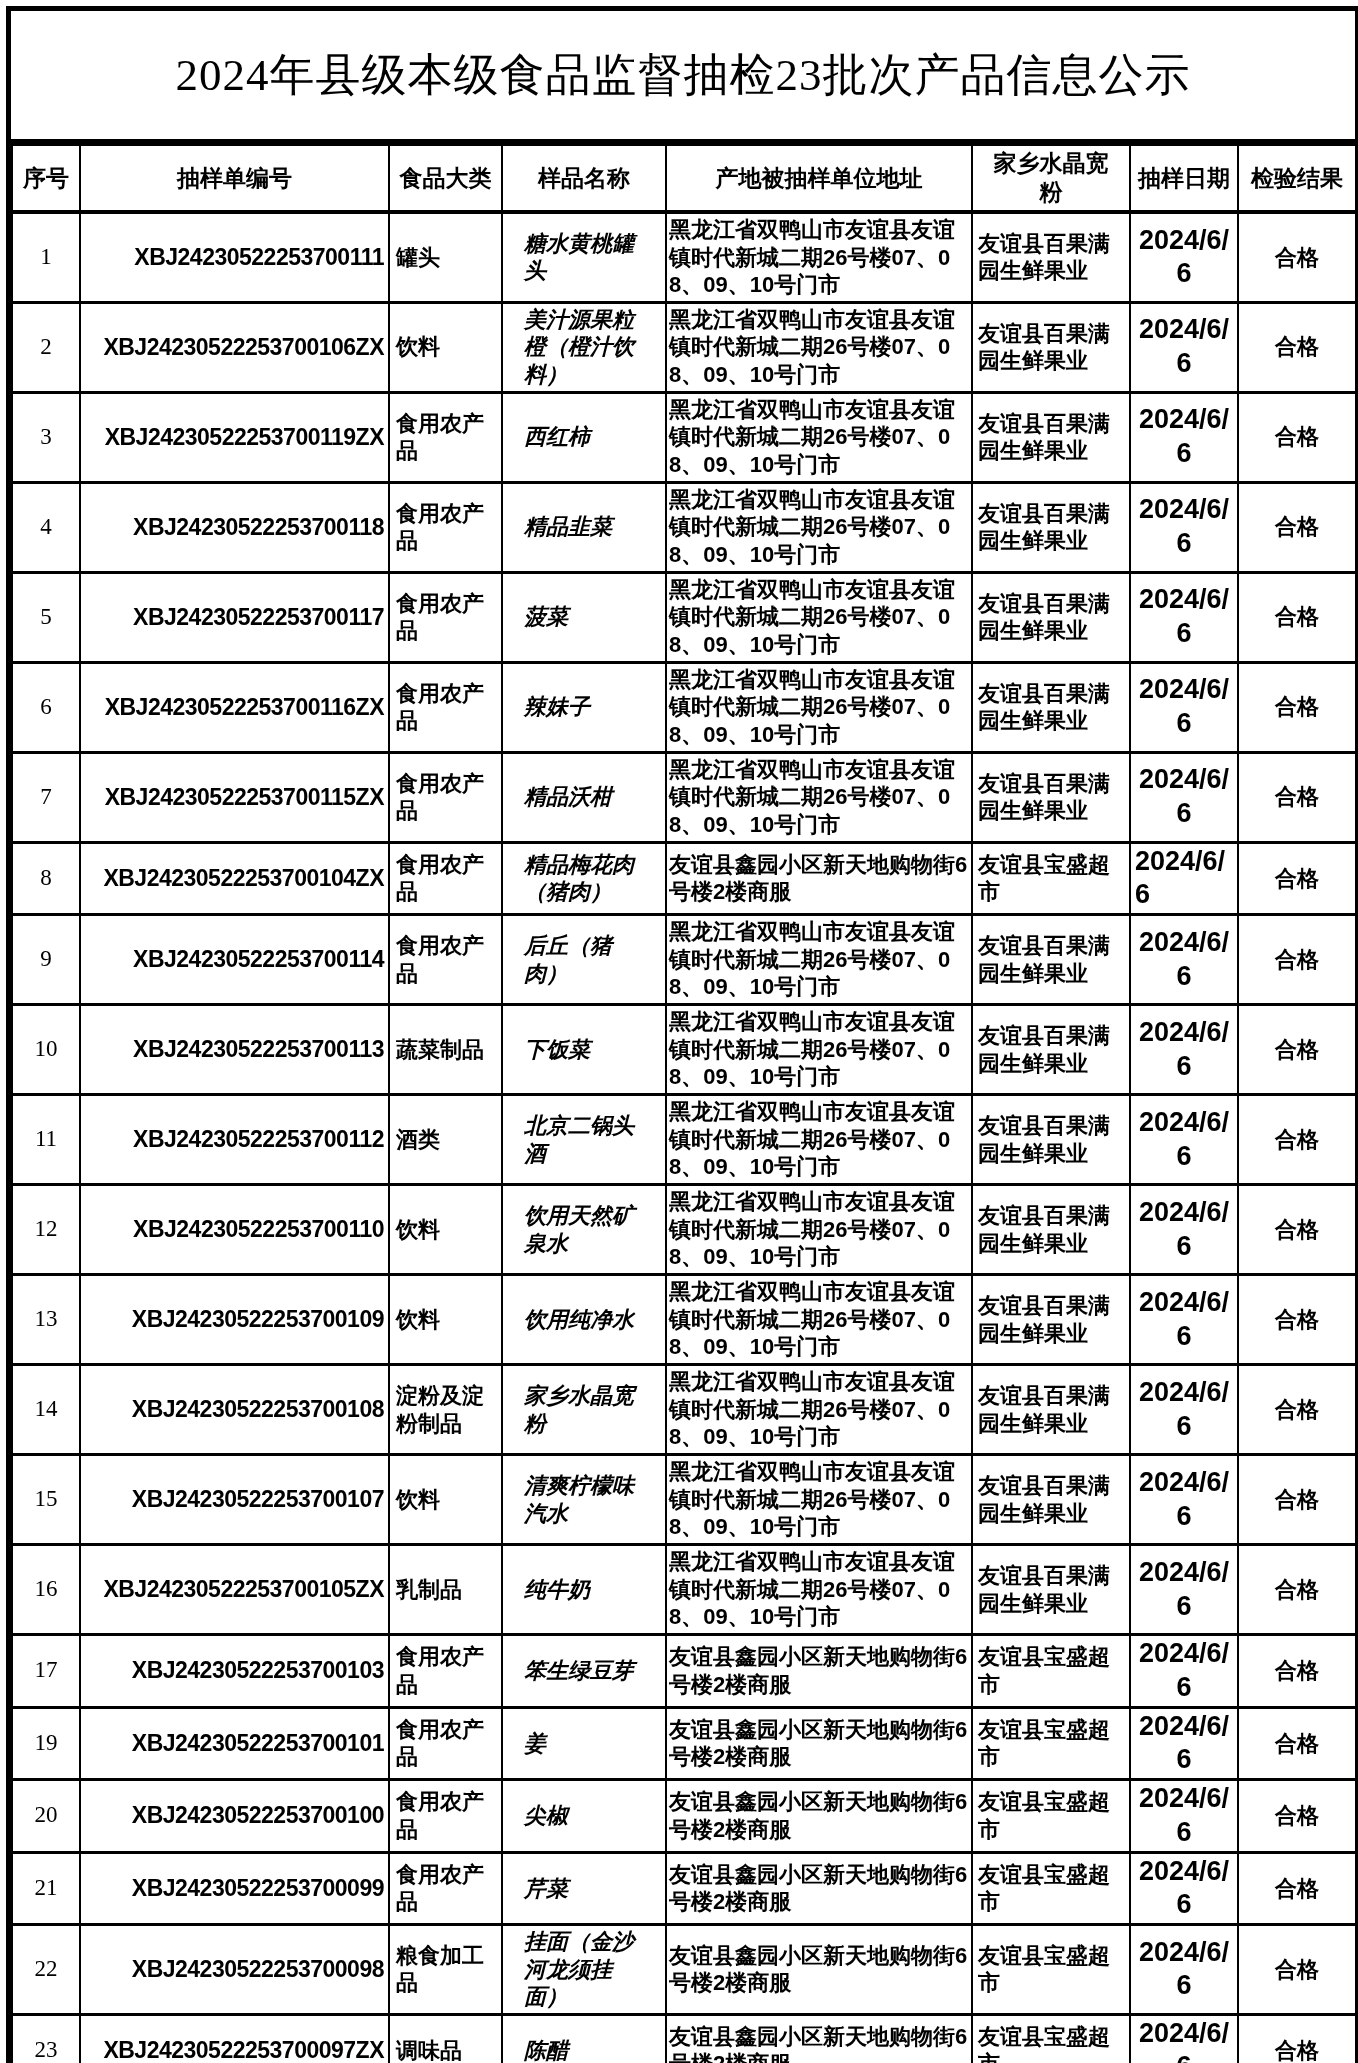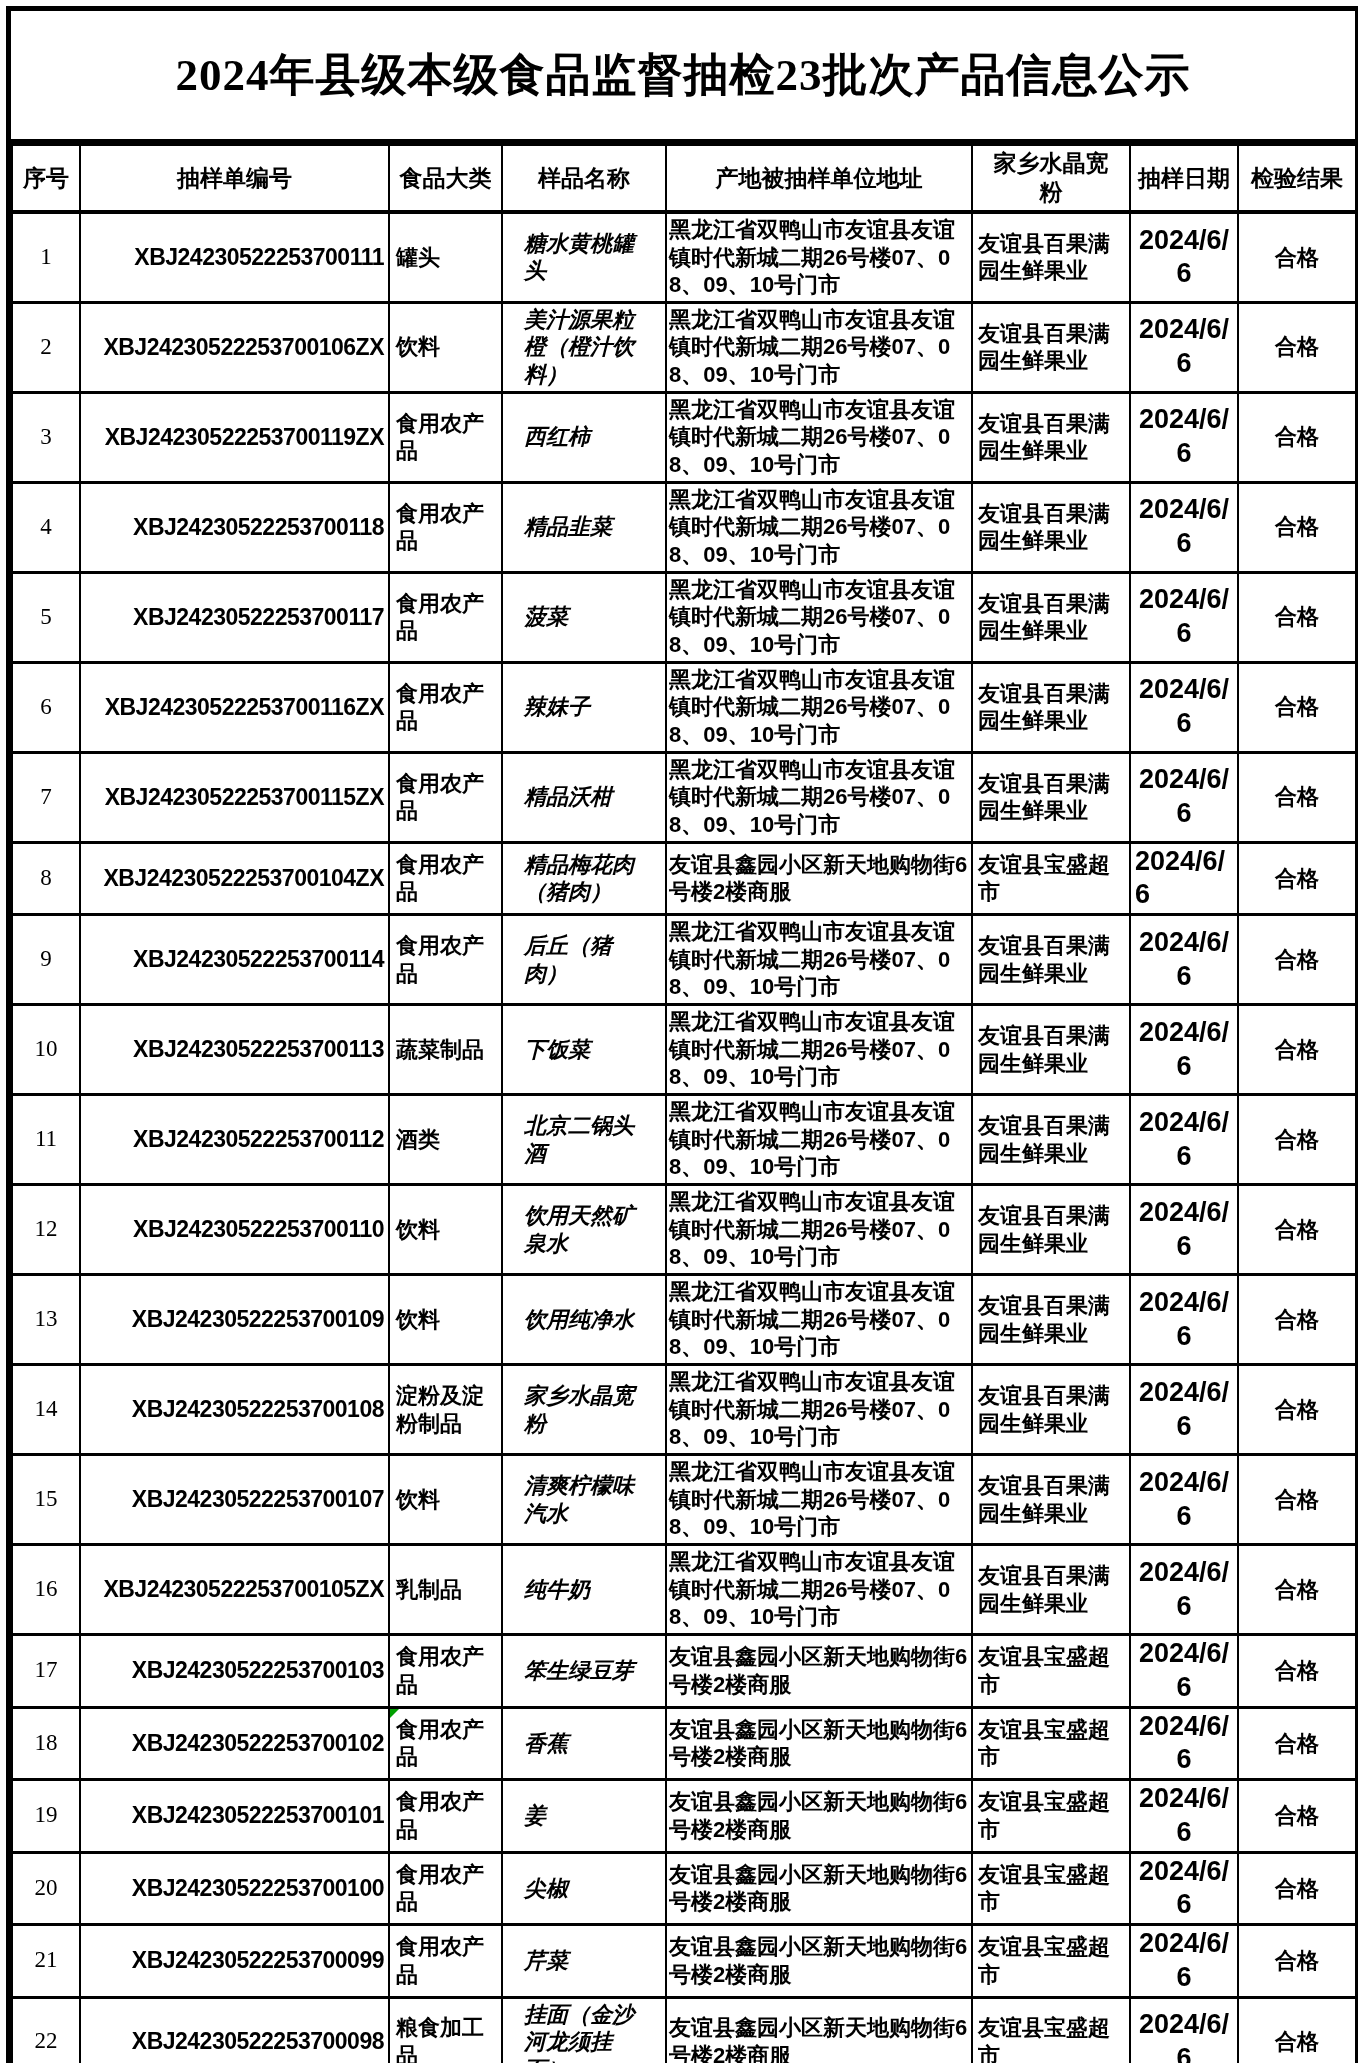--- a/index.html
+++ b/index.html
@@ -12,21 +12,21 @@
   .sheet{
     position:absolute;left:6px;top:6px;
     width:1344px;
     border:5px solid #000;
     background:#fff;
   }
   .title{
     height:128px;
     display:flex;align-items:center;justify-content:center;
     font-family:"Liberation Serif",serif;
-    font-weight:bold;
+    font-weight:normal;
     font-size:45px;
     letter-spacing:1px;
     border-bottom:4px solid #000;
     text-align:center;
   }
   table{
     border-collapse:collapse;
     table-layout:fixed;
     width:100%;
   }
@@ -279,30 +279,20 @@
           <td class="col-index">17</td>
           <td class="col-code">XBJ24230522253700103</td>
           <td class="col-category">食用农产品</td>
           <td class="col-sample">笨生绿豆芽</td>
           <td class="col-address">友谊县鑫园小区新天地购物街6号楼2楼商服</td>
           <td class="col-unit">友谊县宝盛超市</td>
           <td class="col-date">2024/6/6</td>
           <td class="col-result">合格</td>
         </tr>
         <tr class="short">
-          <td class="col-index">18</td>
-          <td class="col-code">XBJ24230522253700102</td>
-          <td class="col-category has-marker">食用农产品</td>
-          <td class="col-sample">香蕉</td>
-          <td class="col-address">友谊县鑫园小区新天地购物街6号楼2楼商服</td>
-          <td class="col-unit">友谊县宝盛超市</td>
-          <td class="col-date">2024/6/6</td>
-          <td class="col-result">合格</td>
-        </tr>
-        <tr class="short">
           <td class="col-index">19</td>
           <td class="col-code">XBJ24230522253700101</td>
           <td class="col-category">食用农产品</td>
           <td class="col-sample">姜</td>
           <td class="col-address">友谊县鑫园小区新天地购物街6号楼2楼商服</td>
           <td class="col-unit">友谊县宝盛超市</td>
           <td class="col-date">2024/6/6</td>
           <td class="col-result">合格</td>
         </tr>
         <tr class="short">

